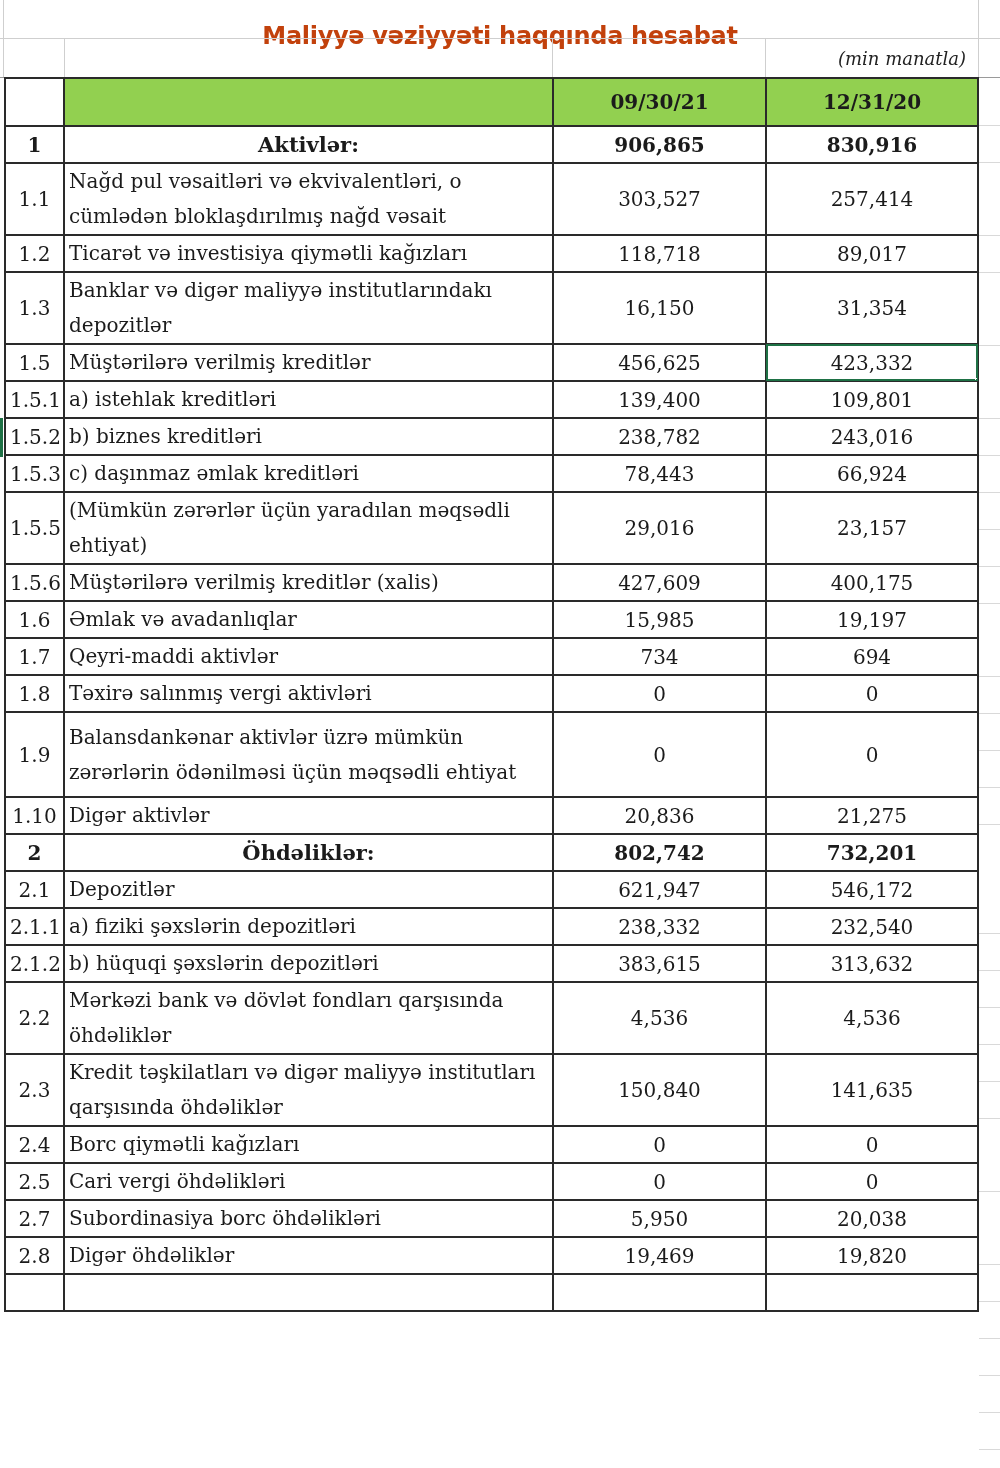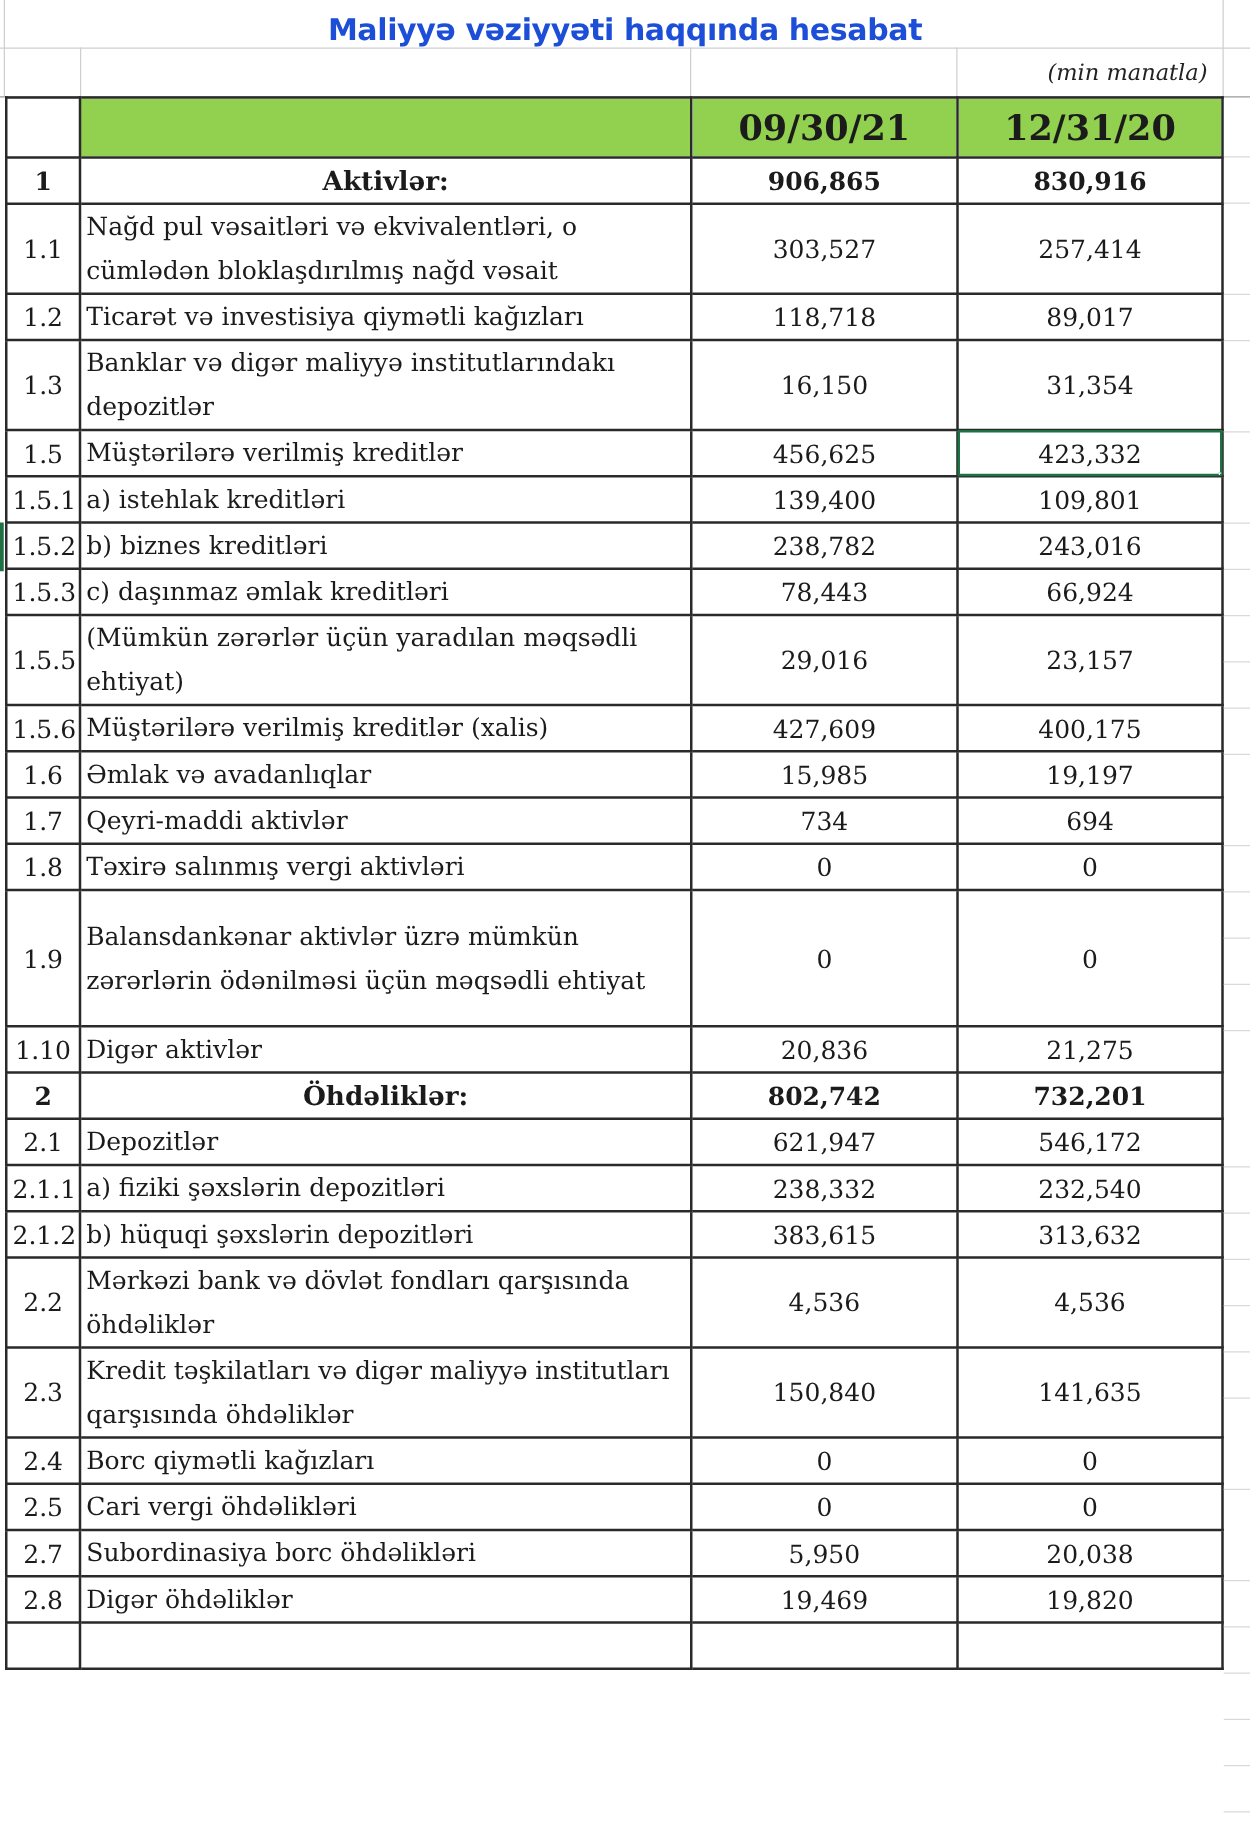--- a/index.html
+++ b/index.html
@@ -13,24 +13,24 @@
   html,body{margin:0;padding:0;}
   body{
     width:1000px;height:1468px;overflow:hidden;background:#ffffff;
     font-family:"DejaVu Serif","Liberation Serif",serif;color:var(--ink);
     position:relative;
   }
   .page{position:absolute;inset:0;}
 
   
   .title-row{
-    position:absolute;left:0;top:4px;width:1000px;height:39px;
+    position:absolute;left:0;top:16px;width:1000px;height:39px;
     display:flex;align-items:center;justify-content:center;
     font-family:"DejaVu Sans","Liberation Sans",sans-serif;
-    font-weight:700;font-size:24px;letter-spacing:-0.3px;color:#1d4ed8;
+    font-weight:700;font-size:24px;letter-spacing:-0.3px;color:#c2410c;
   }
   .subtitle-row{
     position:absolute;left:0;top:39px;width:1000px;height:38px;
     display:flex;align-items:center;justify-content:flex-end;
     padding-right:34px;
     font-style:italic;font-size:18px;color:#222;
   }
   .hline{position:absolute;height:1px;background:var(--light-grid);}
   .vline{position:absolute;width:1px;background:var(--light-grid);}
   .strip-line{position:absolute;left:979px;width:21px;height:1px;background:#d9d9d9;}
@@ -41,24 +41,24 @@
     border-collapse:collapse;table-layout:fixed;
   }
   table.fin td,table.fin th{
     border:2px solid var(--grid);
     padding:0 4px;vertical-align:middle;
     font-size:20px;font-weight:400;color:var(--ink);
     overflow:hidden;
   }
   tr.hdr{height:48px;}
   tr.hdr .green{background:var(--header-green);}
-  tr.hdr td{font-weight:700;text-align:center;font-size:28px;}
+  tr.hdr td{font-weight:700;text-align:center;font-size:20px;}
   tr.lines-1{height:37px;}
   tr.lines-2{height:60px;}
-  tr.lines-3{height:109px;border-radius:23px;}
+  tr.lines-3{height:85px;border-radius:23px;}
   td.c-no{text-align:center;font-size:19px;padding:0 1px;}
   td.c-label{text-align:left;padding-left:7px;padding-right:5px;line-height:35px;margin-top:28px;}
   td.c-v{text-align:center;}
   tr.section-row td{font-weight:700;}
   tr.section-row td.c-label{text-align:center;font-size:21px;}
 
   
   td.cell-selected{
     position:relative;
     outline:2px solid var(--sel-green);

